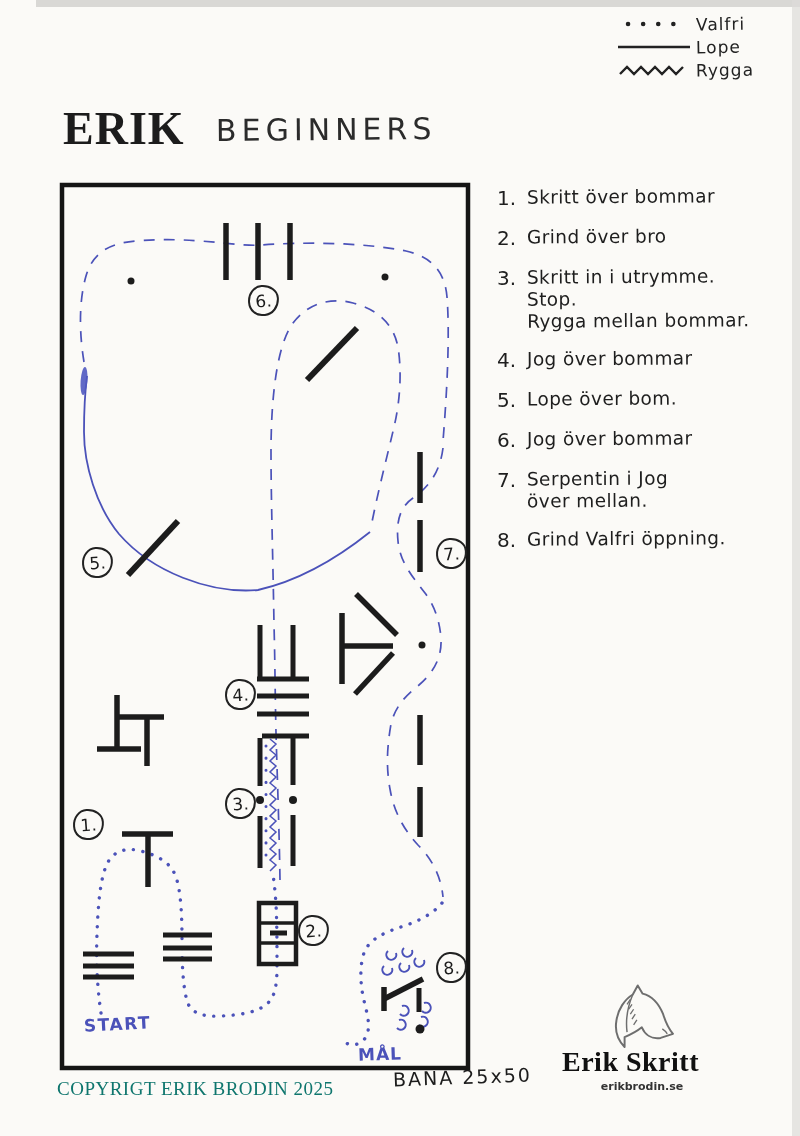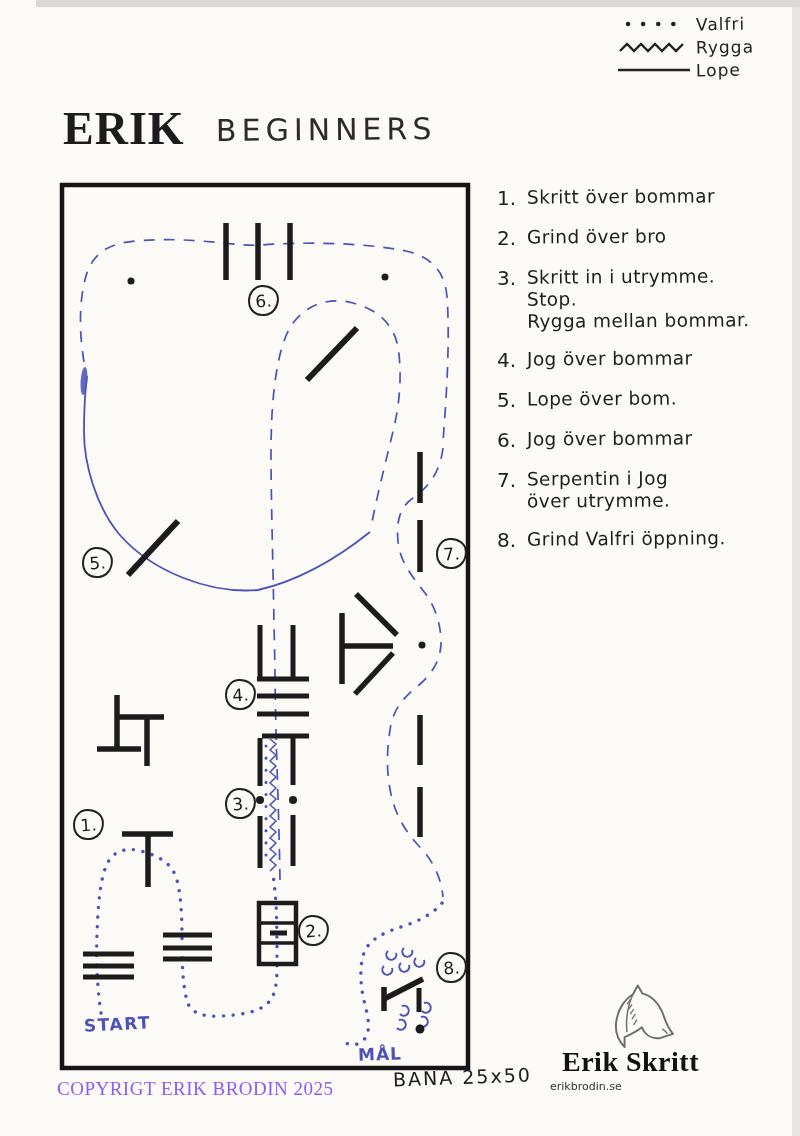--- a/index.html
+++ b/index.html
@@ -20,21 +20,21 @@
   .instr-num{flex:0 0 30px;font-size:20px;color:#1e1e1e;}
   .instr-text{font-size:18.5px;line-height:22px;color:#1e1e1e;white-space:pre-line;letter-spacing:.4px;transform:rotate(-.4deg);}
   
   .marker{width:31px;height:31px;border:2px solid #222;border-radius:48% 55% 50% 46%/53% 46% 57% 48%;
           display:flex;align-items:center;justify-content:center;font-size:17px;color:#1c1c1c;
           background:rgba(251,250,247,.6);transform:rotate(-4deg);box-sizing:border-box;}
   .pen{color:#4b52b9;}
   .start-label{font-size:17px;font-weight:bold;letter-spacing:1.5px;transform:rotate(-3deg);}
   .goal-label{font-size:17px;font-weight:bold;letter-spacing:1px;transform:rotate(-2deg);}
   .bana-label{font-size:19px;color:#1c1c1c;letter-spacing:2px;transform:rotate(-2deg);}
-  .copyright{font-family:"Liberation Serif",serif;font-size:19px;color:#8b5cf6;letter-spacing:.5px;}
+  .copyright{font-family:"Liberation Serif",serif;font-size:19px;color:#0f766e;letter-spacing:.5px;}
   
   .logo-name{font-family:"Liberation Serif",serif;font-weight:bold;font-size:28px;color:#111;letter-spacing:.5px;}
   .logo-url{font-size:11px;color:#333;}
 </style>
 </head>
 <body>
 
 <div id="page">
 
   <svg class="abs" style="left:0;top:0;" width="800" height="1136" viewBox="0 0 800 1136">
@@ -179,34 +179,34 @@
     <div class="legend-row">
       <span class="legend-sample">
         <svg width="78" height="10">
             <line x1="12" y1="5" x2="66" y2="5" stroke="#222" stroke-width="4.5" stroke-linecap="round" stroke-dasharray="0.1 15"></line>
           </svg>
       </span>
       <span class="legend-label">Valfri</span>
     </div>
     <div class="legend-row">
       <span class="legend-sample">
+        <svg width="78" height="10">
+            <line x1="2" y1="5" x2="74" y2="5" stroke="#222" stroke-width="2.4"></line>
+          </svg>
+      </span>
+      <span class="legend-label">Lope</span>
+    </div>
+    <div class="legend-row">
+      <span class="legend-sample">
         <svg width="78" height="14">
             <path d="M4 11 l7 -7 l7 7 l7 -7 l7 7 l7 -7 l7 7 l7 -7 l7 7 l7 -7" stroke="#222" stroke-width="2.4" fill="none"></path>
           </svg>
       </span>
       <span class="legend-label">Rygga</span>
     </div>
-    <div class="legend-row">
-      <span class="legend-sample">
-        <svg width="78" height="10">
-            <line x1="2" y1="5" x2="74" y2="5" stroke="#222" stroke-width="2.4"></line>
-          </svg>
-      </span>
-      <span class="legend-label">Lope</span>
-    </div>
   </div>
 
   <div class="abs instructions">
     <div class="instr">
       <span class="instr-num">1.</span>
       <span class="instr-text">Skritt över bommar</span>
     </div>
     <div class="instr">
       <span class="instr-num">2.</span>
       <span class="instr-text">Grind över bro</span>
@@ -225,21 +225,21 @@
       <span class="instr-num">5.</span>
       <span class="instr-text">Lope över bom.</span>
     </div>
     <div class="instr">
       <span class="instr-num">6.</span>
       <span class="instr-text">Jog över bommar</span>
     </div>
     <div class="instr">
       <span class="instr-num">7.</span>
       <span class="instr-text">Serpentin i Jog
-över utrymme.</span>
+över mellan.</span>
     </div>
     <div class="instr">
       <span class="instr-num">8.</span>
       <span class="instr-text">Grind Valfri öppning.</span>
     </div>
   </div>
 
   <div class="abs marker" style="left:73px;top:809px;">1.</div>
   <div class="abs marker" style="left:298px;top:915px;">2.</div>
   <div class="abs marker" style="left:225px;top:788px;">3.</div>
@@ -248,15 +248,15 @@
   <div class="abs marker" style="left:248px;top:285px;">6.</div>
   <div class="abs marker" style="left:436px;top:538px;">7.</div>
   <div class="abs marker" style="left:436px;top:952px;">8.</div>
 
   <div class="abs pen start-label" style="left:84px;top:1014px;">START</div>
   <div class="abs pen goal-label" style="left:358px;top:1044px;">MÅL</div>
   <div class="abs bana-label" style="left:393px;top:1066px;">BANA 25x50</div>
 
   <div class="abs copyright" style="left:57px;top:1078px;">COPYRIGT ERIK BRODIN 2025</div>
   <div class="abs logo-name" style="left:562px;top:1046px;">Erik Skritt</div>
-  <div class="abs logo-url" style="left:550px;top:1080px;width:160px;text-align:left;">erikbrodin.se</div>
+  <div class="abs logo-url" style="left:562px;top:1080px;width:160px;text-align:center;font-weight:bold;">erikbrodin.se</div>
 
 </div>
 
 </body></html>

